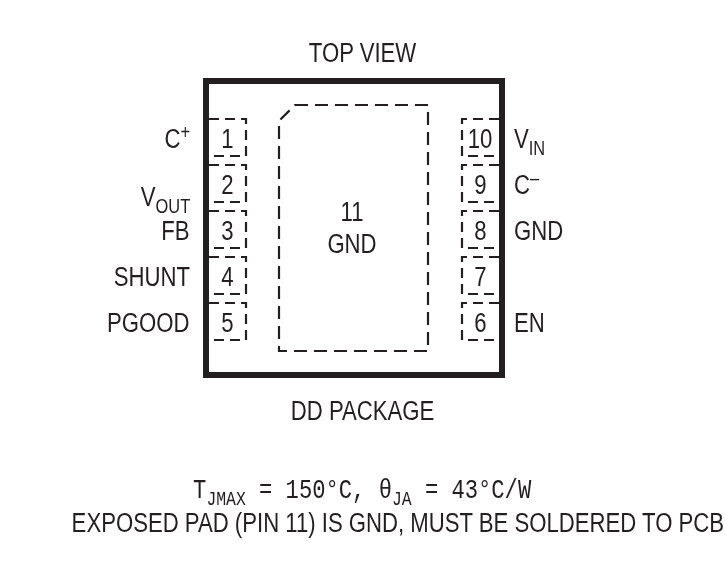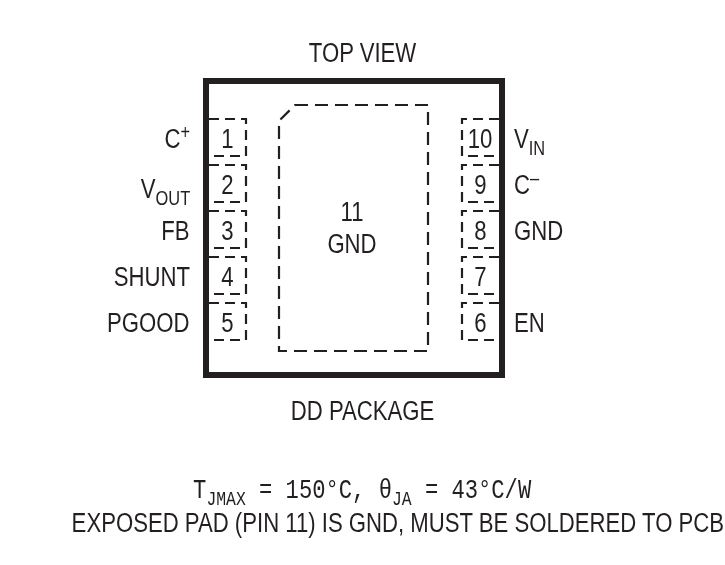--- a/index.html
+++ b/index.html
@@ -66,21 +66,21 @@
   <div class="t" style="left:302px; width:100px; text-align:center; top:199px;">
     <span class="cond center">11</span>
   </div>
   <div class="t" style="left:302px; width:100px; text-align:center; top:231px;">
     <span class="cond center">GND</span>
   </div>
 
   <div class="t lbl-left" style="top:126px;">
     <span class="cond right-al"><span>C</span><sup>+</sup></span>
   </div>
-  <div class="t lbl-left" style="top:176px;">
+  <div class="t lbl-left" style="top:184px;">
     <span class="cond right-al"><span>V</span><sub>OUT</sub></span>
   </div>
   <div class="t lbl-left" style="top:218px;">
     <span class="cond right-al">FB</span>
   </div>
   <div class="t lbl-left" style="top:310px;">
     <span class="cond right-al">PGOOD</span>
   </div>
   <div class="t lbl-left" style="top:264px;">
     <span class="cond right-al">SHUNT</span>

